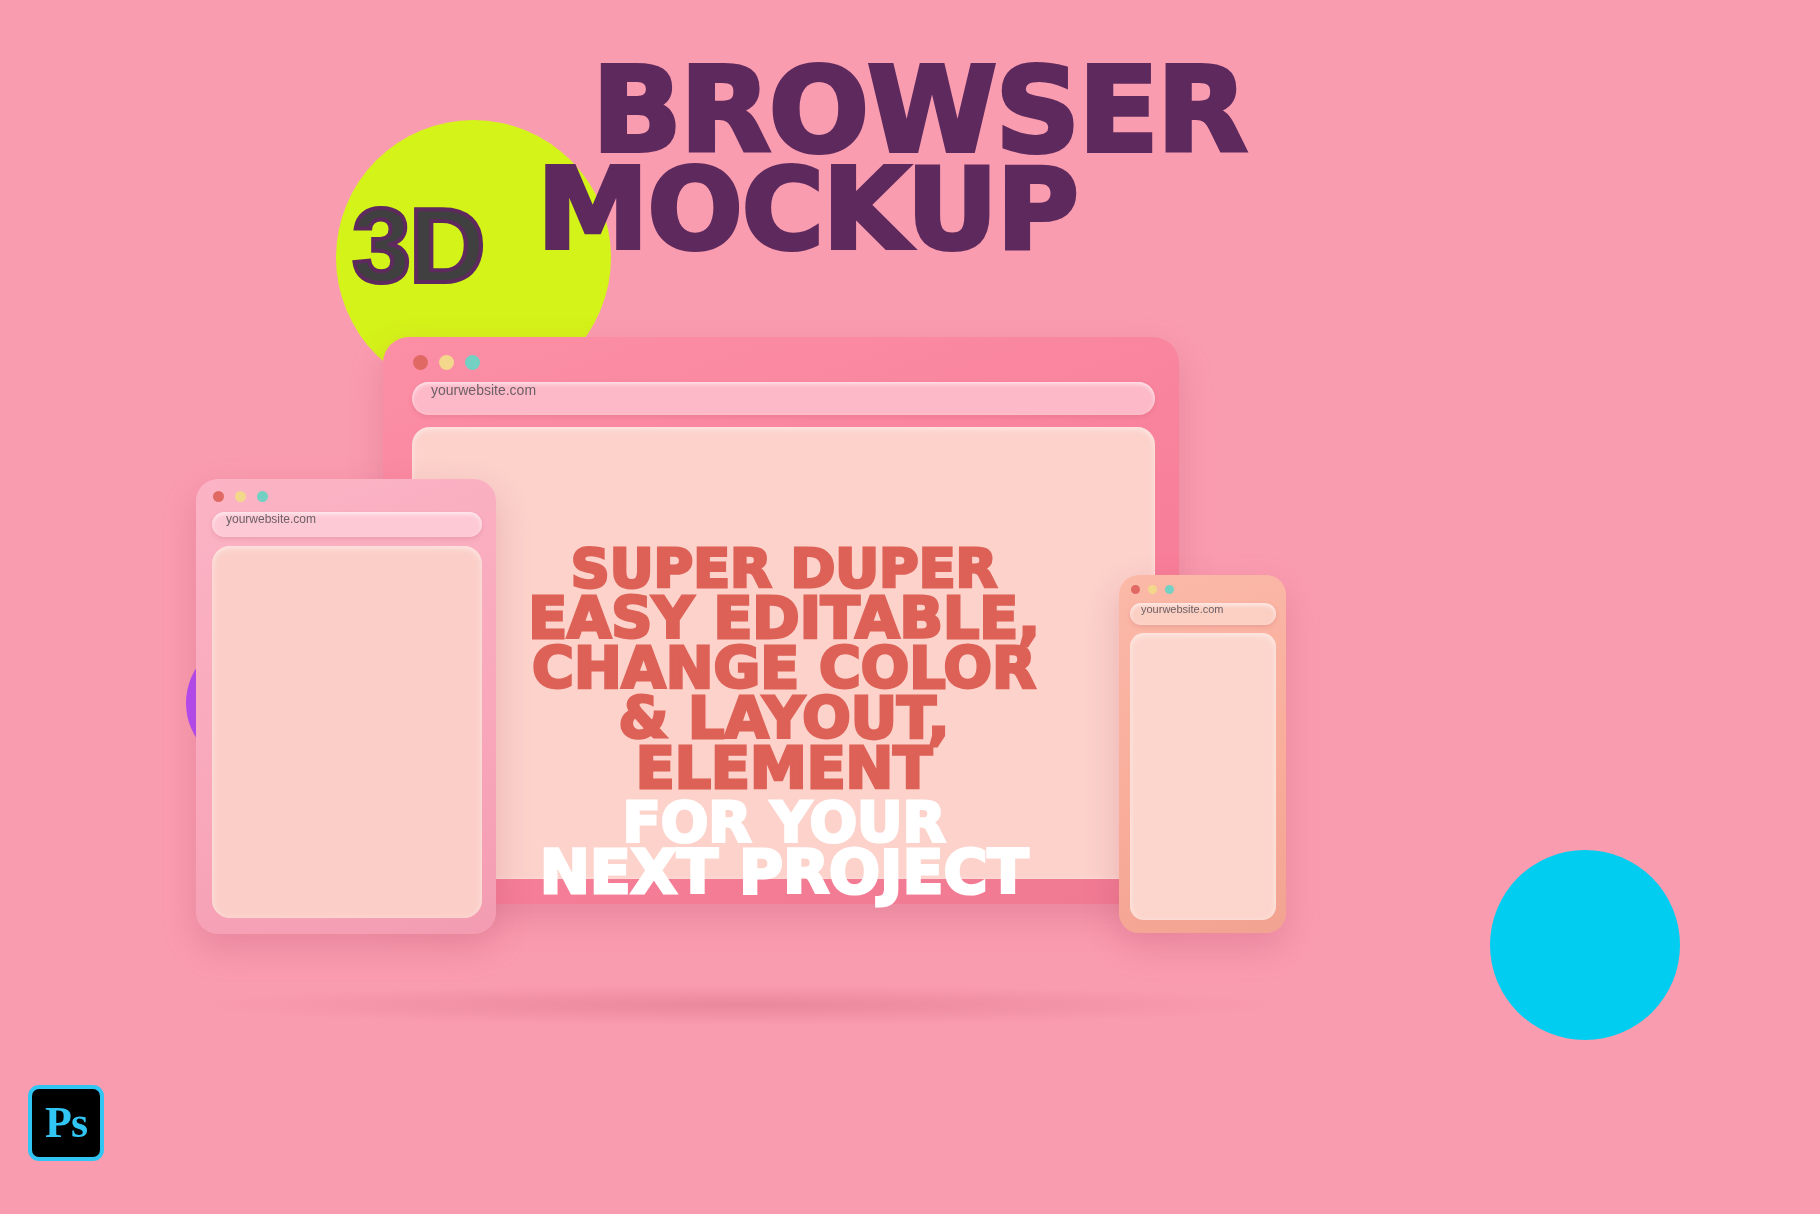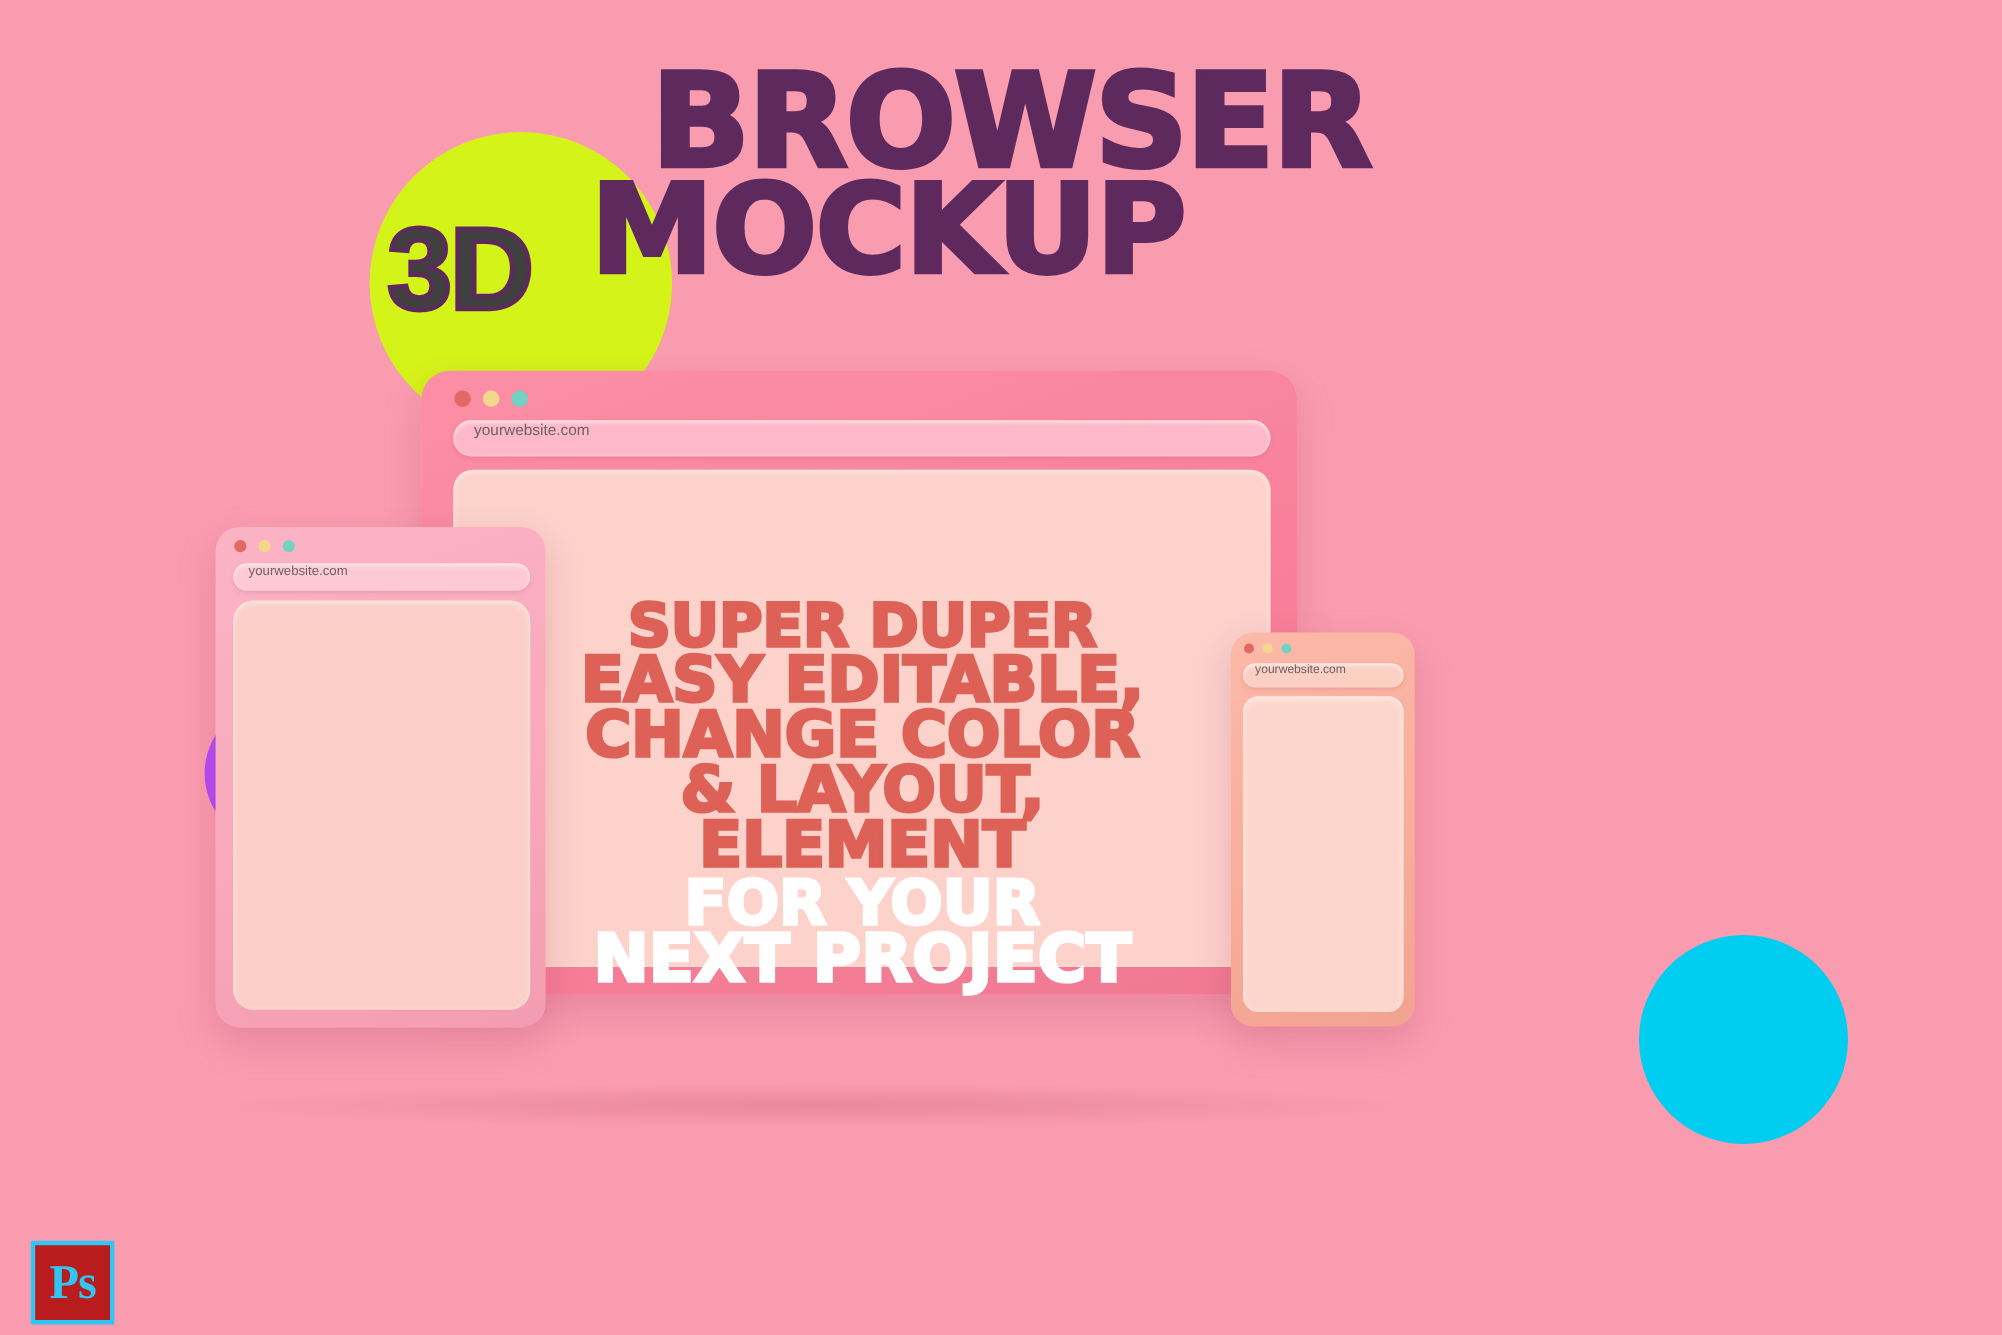--- a/index.html
+++ b/index.html
@@ -140,22 +140,22 @@
 
   
   #ground-shadow {
     position:absolute; left:200px; top:985px; width:1080px; height:40px;
     background:radial-gradient(ellipse at center, rgba(196,86,112,.30) 0%, rgba(196,86,112,0) 72%);
     z-index:0;
   }
 
   
   #ps-badge {
-    position:absolute; left:28px; top:1128px; width:76px; height:76px;
-    background:#b91c1c; border:4px solid #31c5f4; border-radius:1px;
+    position:absolute; left:28px; top:1085px; width:76px; height:76px;
+    background:#000000; border:4px solid #31c5f4; border-radius:11px;
     display:flex; align-items:center; justify-content:center; z-index:8;
   }
   #ps-badge .ps-text {
     color:#31c5f4;
     font-family:"Liberation Serif", serif;
     font-weight:700;
     font-size:44px;
     line-height:1;
     letter-spacing:-1px;
   }

